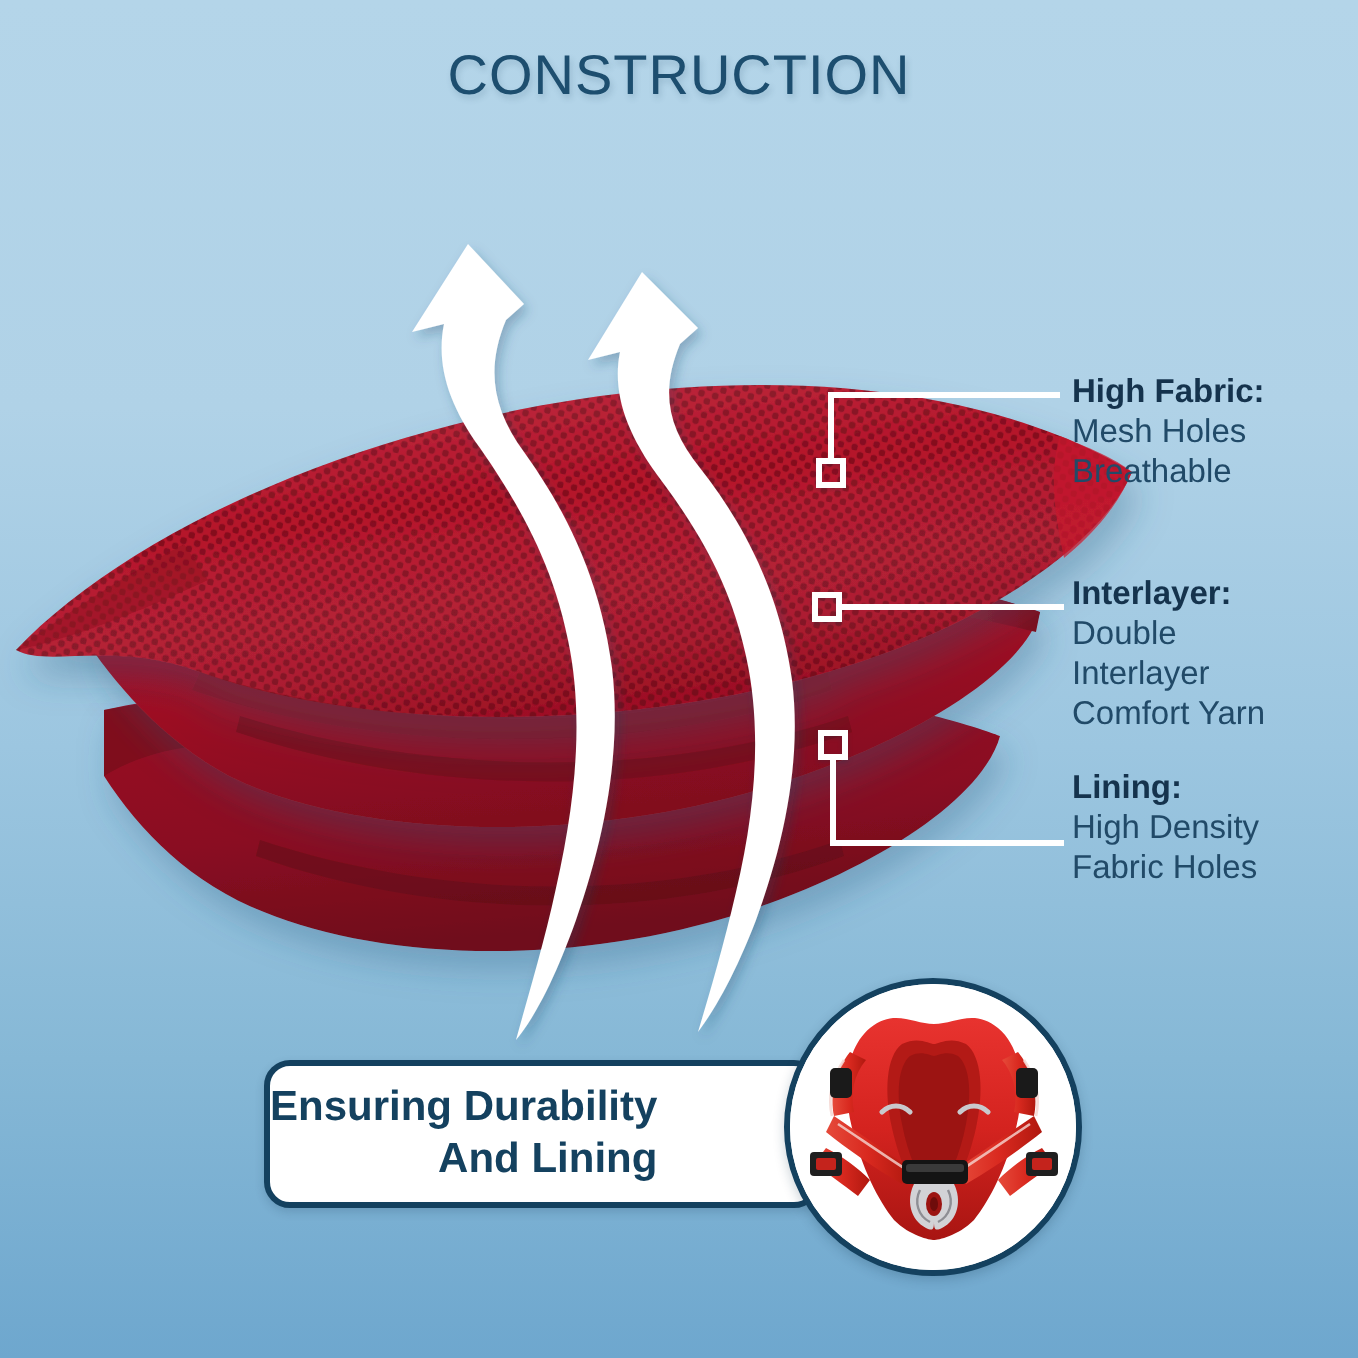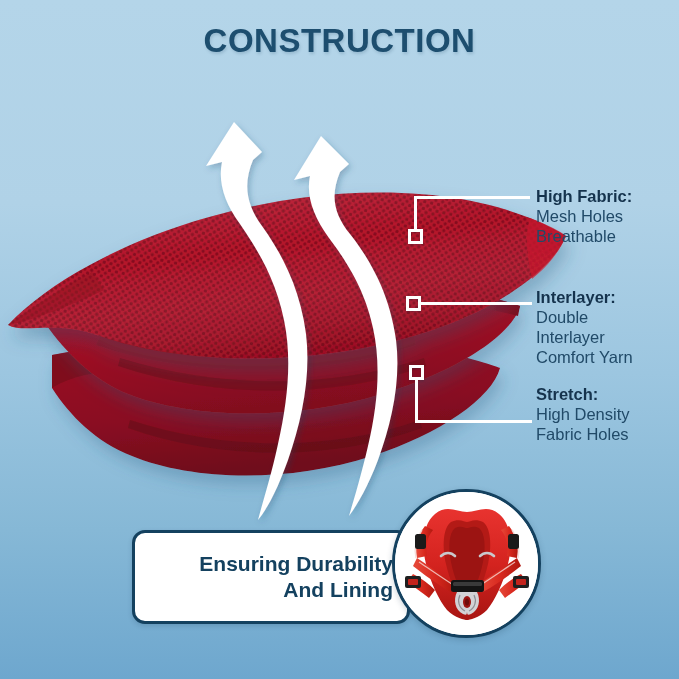--- a/index.html
+++ b/index.html
@@ -26,21 +26,21 @@
     color:#fdfdfd;font-size:78px;font-weight:bold;
     text-shadow:2px 3px 4px rgba(40,80,110,.30);
     vertical-align:-2px;letter-spacing:-3px;
   }
   .layer-word{
     color:#1d4e6f;font-size:72px;font-weight:bold;letter-spacing:-2px;
     text-shadow:1px 2px 3px rgba(40,80,110,.22);
   }
   .title-row2{
     display:block;margin-top:-4px;
-    color:#1d4e6f;font-size:33px;font-weight:bold;letter-spacing:.5px;
+    color:#1d4e6f;font-size:28px;font-weight:normal;letter-spacing:.5px;
     text-shadow:1px 2px 3px rgba(40,80,110,.20);
   }
 
   
   #layers{position:absolute;left:0;top:120px;width:679px;height:420px;}
   #layers svg{display:block;}
 
   
   .callout{position:absolute;}
   .cl-title{
@@ -56,24 +56,24 @@
     border:3px solid #ffffff;background:transparent;
     box-sizing:border-box;
     filter:drop-shadow(0 1px 1px rgba(20,50,75,.25));
   }
   .conn{position:absolute;background:#ffffff;}
   .conn-h{height:3px;}
   .conn-v{width:3px;}
 
   
   #banner{
-    position:absolute;left:132px;top:530px;width:278px;height:94px;
+    position:absolute;left:132px;top:530px;width:278px;height:74px;
     background:#ffffff;border:3px solid #14415f;border-radius:13px;
     box-sizing:border-box;
-    display:flex;align-items:center;justify-content:flex-end;
+    display:flex;align-items:center;justify-content:flex-start;
     padding-right:14px;
     box-shadow:0 2px 5px rgba(20,50,75,.18);
   }
   #banner-text{
     color:#14415f;font-size:21px;font-weight:bold;line-height:1.22;
     text-align:right;
   }
 
   
   #product{
@@ -219,21 +219,21 @@
       <div class="cl-body">Interlayer</div>
       <div class="cl-body">Comfort Yarn</div>
     </div>
   </div>
 
   <div class="callout" style="left:0;top:0;">
     <div class="marker" style="left:409px;top:365px;"></div>
     <div class="conn conn-v" style="left:415px;top:379px;height:44px;"></div>
     <div class="conn conn-h" style="left:415px;top:420px;width:117px;"></div>
     <div style="position:absolute;left:536px;top:384px;">
-      <div class="cl-title">Stretch:</div>
+      <div class="cl-title">Lining:</div>
       <div class="cl-body">High Density</div>
       <div class="cl-body">Fabric Holes</div>
     </div>
   </div>
 
   <div id="banner">
     <div id="banner-text">
       <div>Ensuring Durability</div>
       <div>And Lining</div>
     </div>

